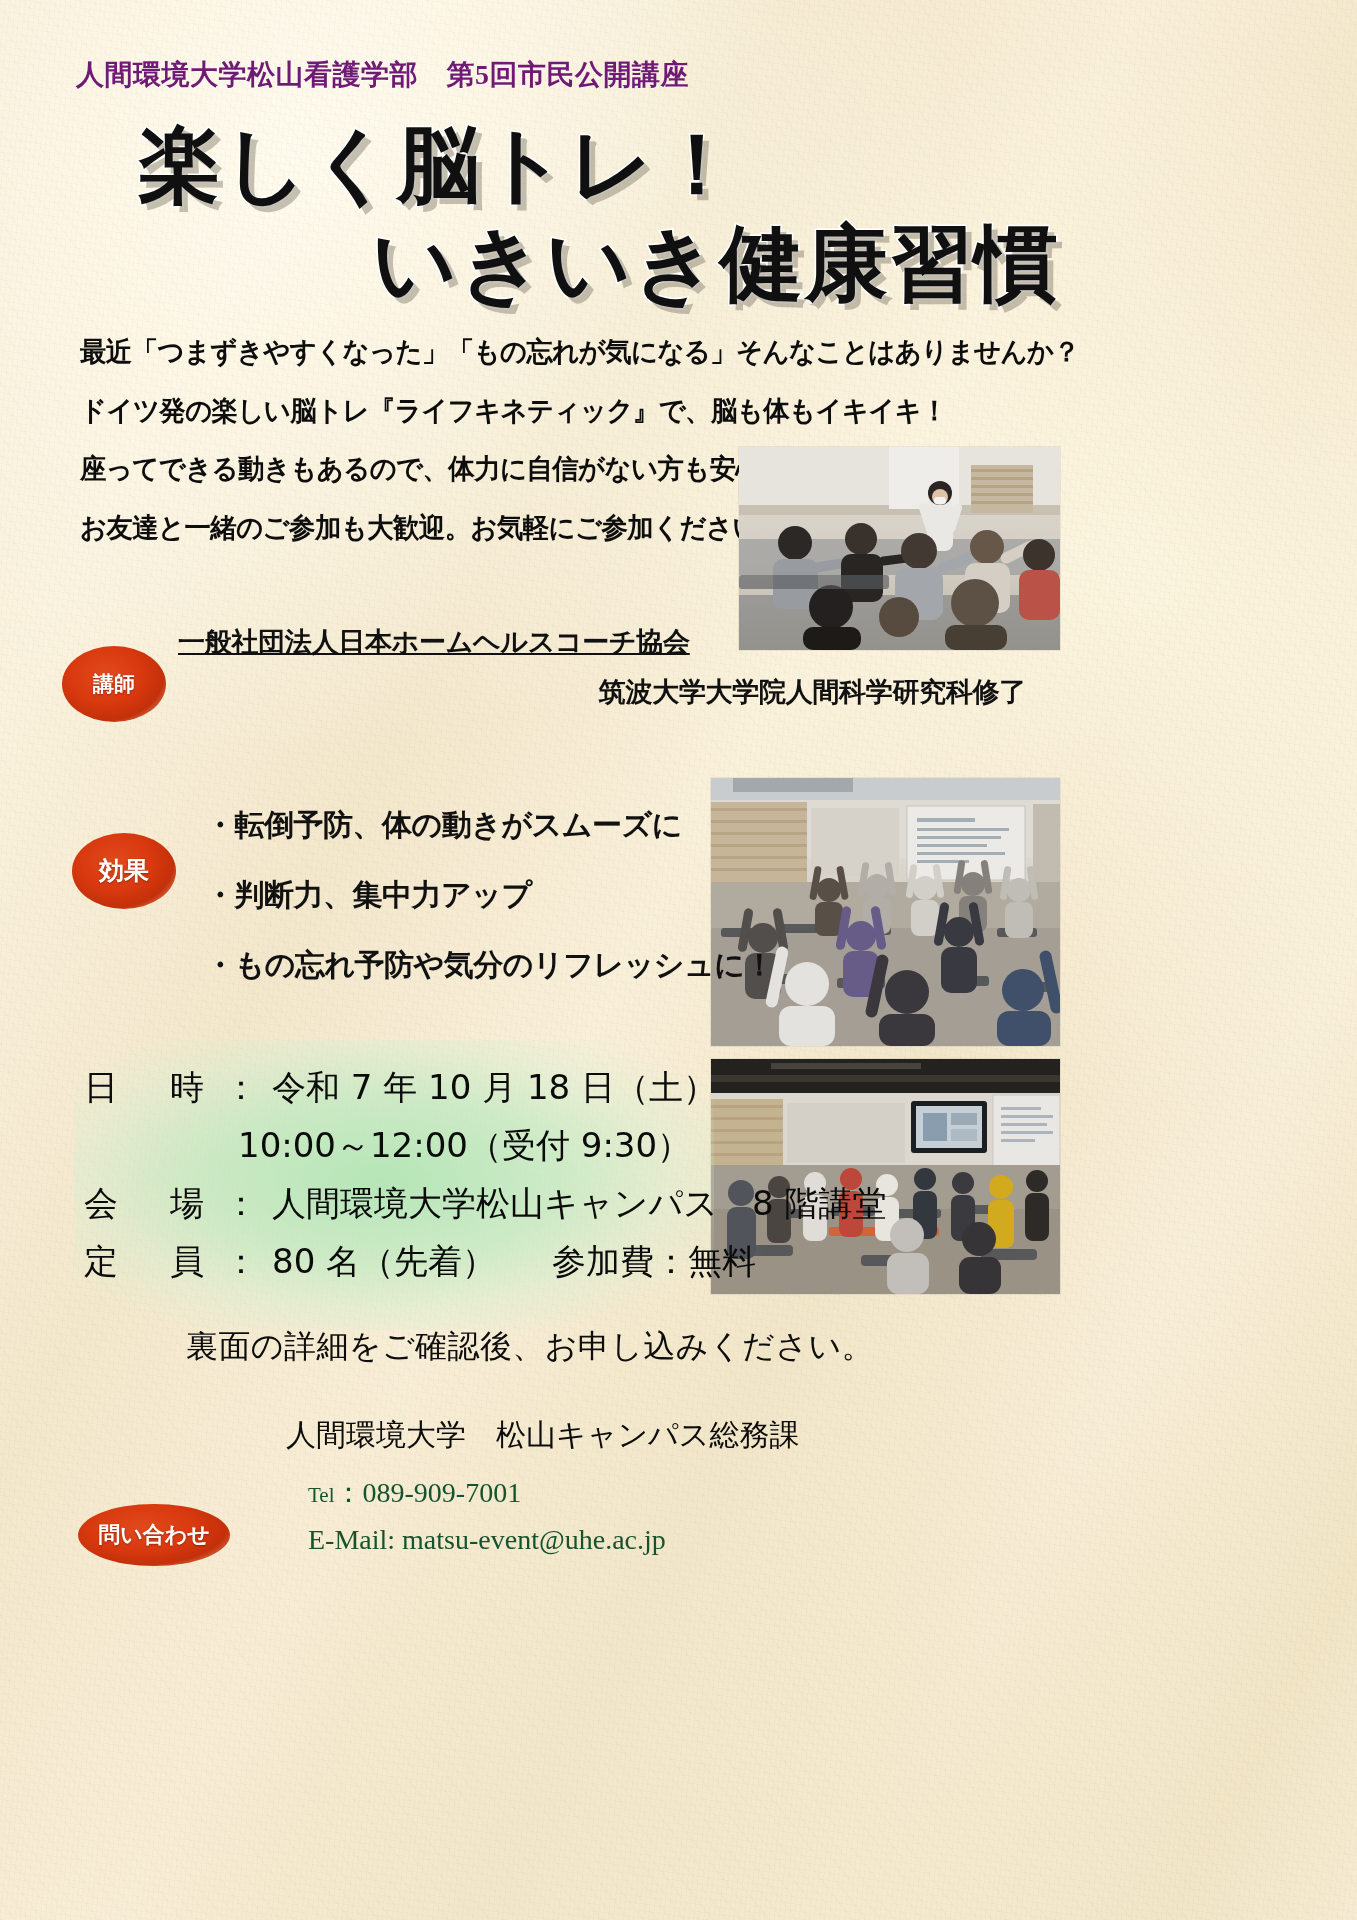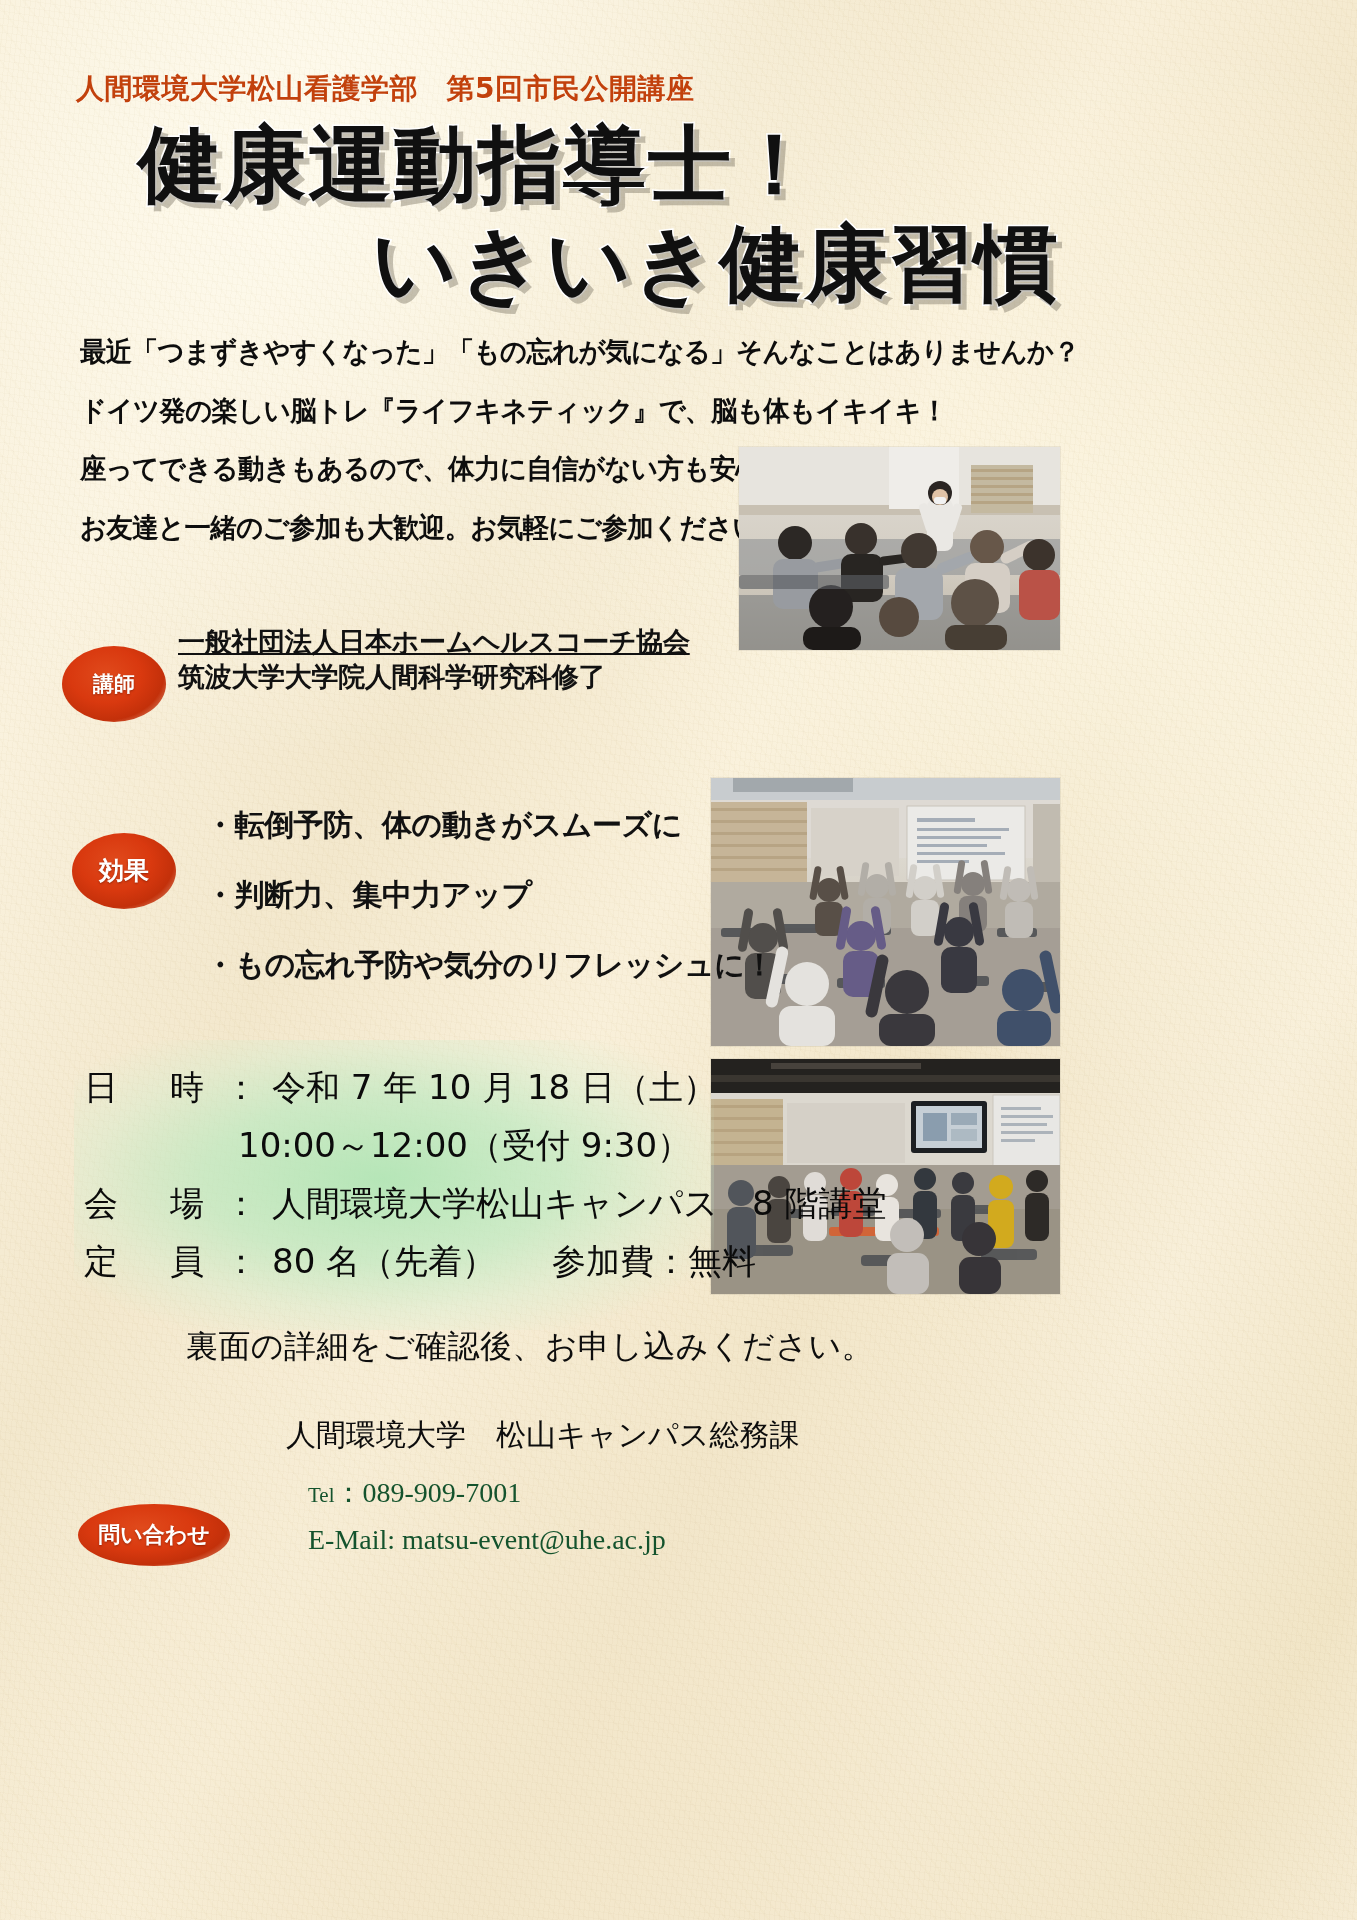--- a/index.html
+++ b/index.html
@@ -24,24 +24,25 @@
     position:absolute; inset:0; opacity:.5; mix-blend-mode:multiply;
     background-image:
       repeating-linear-gradient(96deg, rgba(196,176,134,.10) 0px, rgba(196,176,134,.10) 1px, rgba(0,0,0,0) 1px, rgba(0,0,0,0) 5px),
       repeating-linear-gradient(8deg,  rgba(176,156,116,.07) 0px, rgba(176,156,116,.07) 1px, rgba(0,0,0,0) 1px, rgba(0,0,0,0) 7px),
       repeating-linear-gradient(52deg, rgba(210,192,152,.08) 0px, rgba(210,192,152,.08) 2px, rgba(0,0,0,0) 2px, rgba(0,0,0,0) 11px);
   }
   #content{ position:absolute; inset:0; }
 
   
   .kicker{
-    position:absolute; left:76px; top:70px;
-    font-size:28px; font-weight:bold; color:#c2410c;
+    position:absolute; left:76px; top:56px;
+    font-size:28px; font-weight:bold; color:#701a75;
     letter-spacing:.5px; white-space:nowrap;
     text-shadow:0 1px 0 rgba(255,255,255,.55);
+    font-family:Liberation Serif, serif;
   }
 
   
   .title-wrap{ position:absolute; left:0; top:118px; width:1000px; }
   .title{
     font-size:83px; font-weight:bold; color:#101010;
     letter-spacing:2px; line-height:1.14; white-space:nowrap;
     -webkit-text-stroke:3px #ffffff;
     paint-order:stroke fill;
     text-shadow:6px 6px 0 rgba(120,112,96,.42);
@@ -73,21 +74,21 @@
   #badge-contact { left:78px; top:1504px; width:152px; height:62px; font-size:22px; }
 
   
   .lecturer{ position:absolute; left:178px; top:624px; width:880px; }
   .lecturer div{
     font-size:27px; font-weight:bold; color:#111;
     line-height:1.30; white-space:nowrap; letter-spacing:-.3px;
   }
   .lecturer .r1{ text-align:left;text-decoration:underline; }
   .lecturer .r2{ text-align:left; }
-  .lecturer .r3{ text-align:left; padding-right:32px; }
+  .lecturer .r3{ text-align:right; padding-right:32px;margin-top:15px; }
 
   
   .effects{ position:absolute; left:205px; top:810px; }
   .effects li{
     list-style:none; font-size:30px; font-weight:bold; color:#111;
     line-height:1.0; margin-bottom:40px; white-space:nowrap; letter-spacing:-.5px;
   }
 
   
   #green-glow{
@@ -133,21 +134,21 @@
 <body>
 
 <div id="poster"></div>
 <div id="grain"></div>
 
 <div id="content">
 
   <div class="kicker">人間環境大学松山看護学部　第5回市民公開講座</div>
 
   <div class="title-wrap">
-    <div class="title l1">健康運動指導士！</div>
+    <div class="title l1">楽しく脳トレ！</div>
     <div class="title l2">いきいき健康習慣</div>
   </div>
 
   <div class="lead">
     <p>最近「つまずきやすくなった」「もの忘れが気になる」そんなことはありませんか？</p>
     <p>ドイツ発の楽しい脳トレ『ライフキネティック』で、脳も体もイキイキ！</p>
     <p>座ってできる動きもあるので、体力に自信がない方も安心です。</p>
     <p>お友達と一緒のご参加も大歓迎。お気軽にご参加ください♪</p>
   </div>
 

